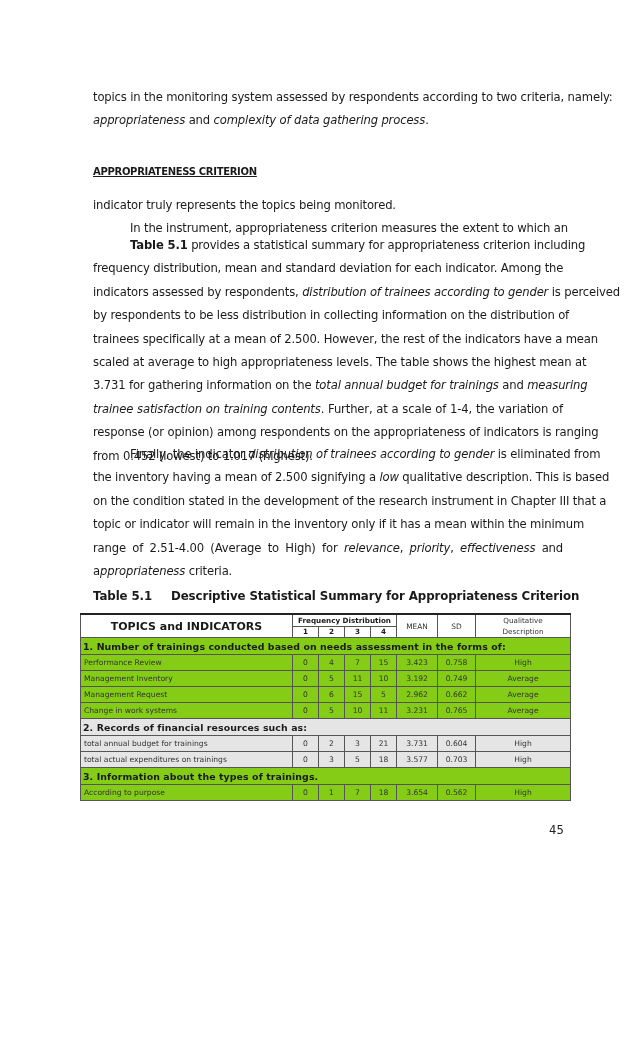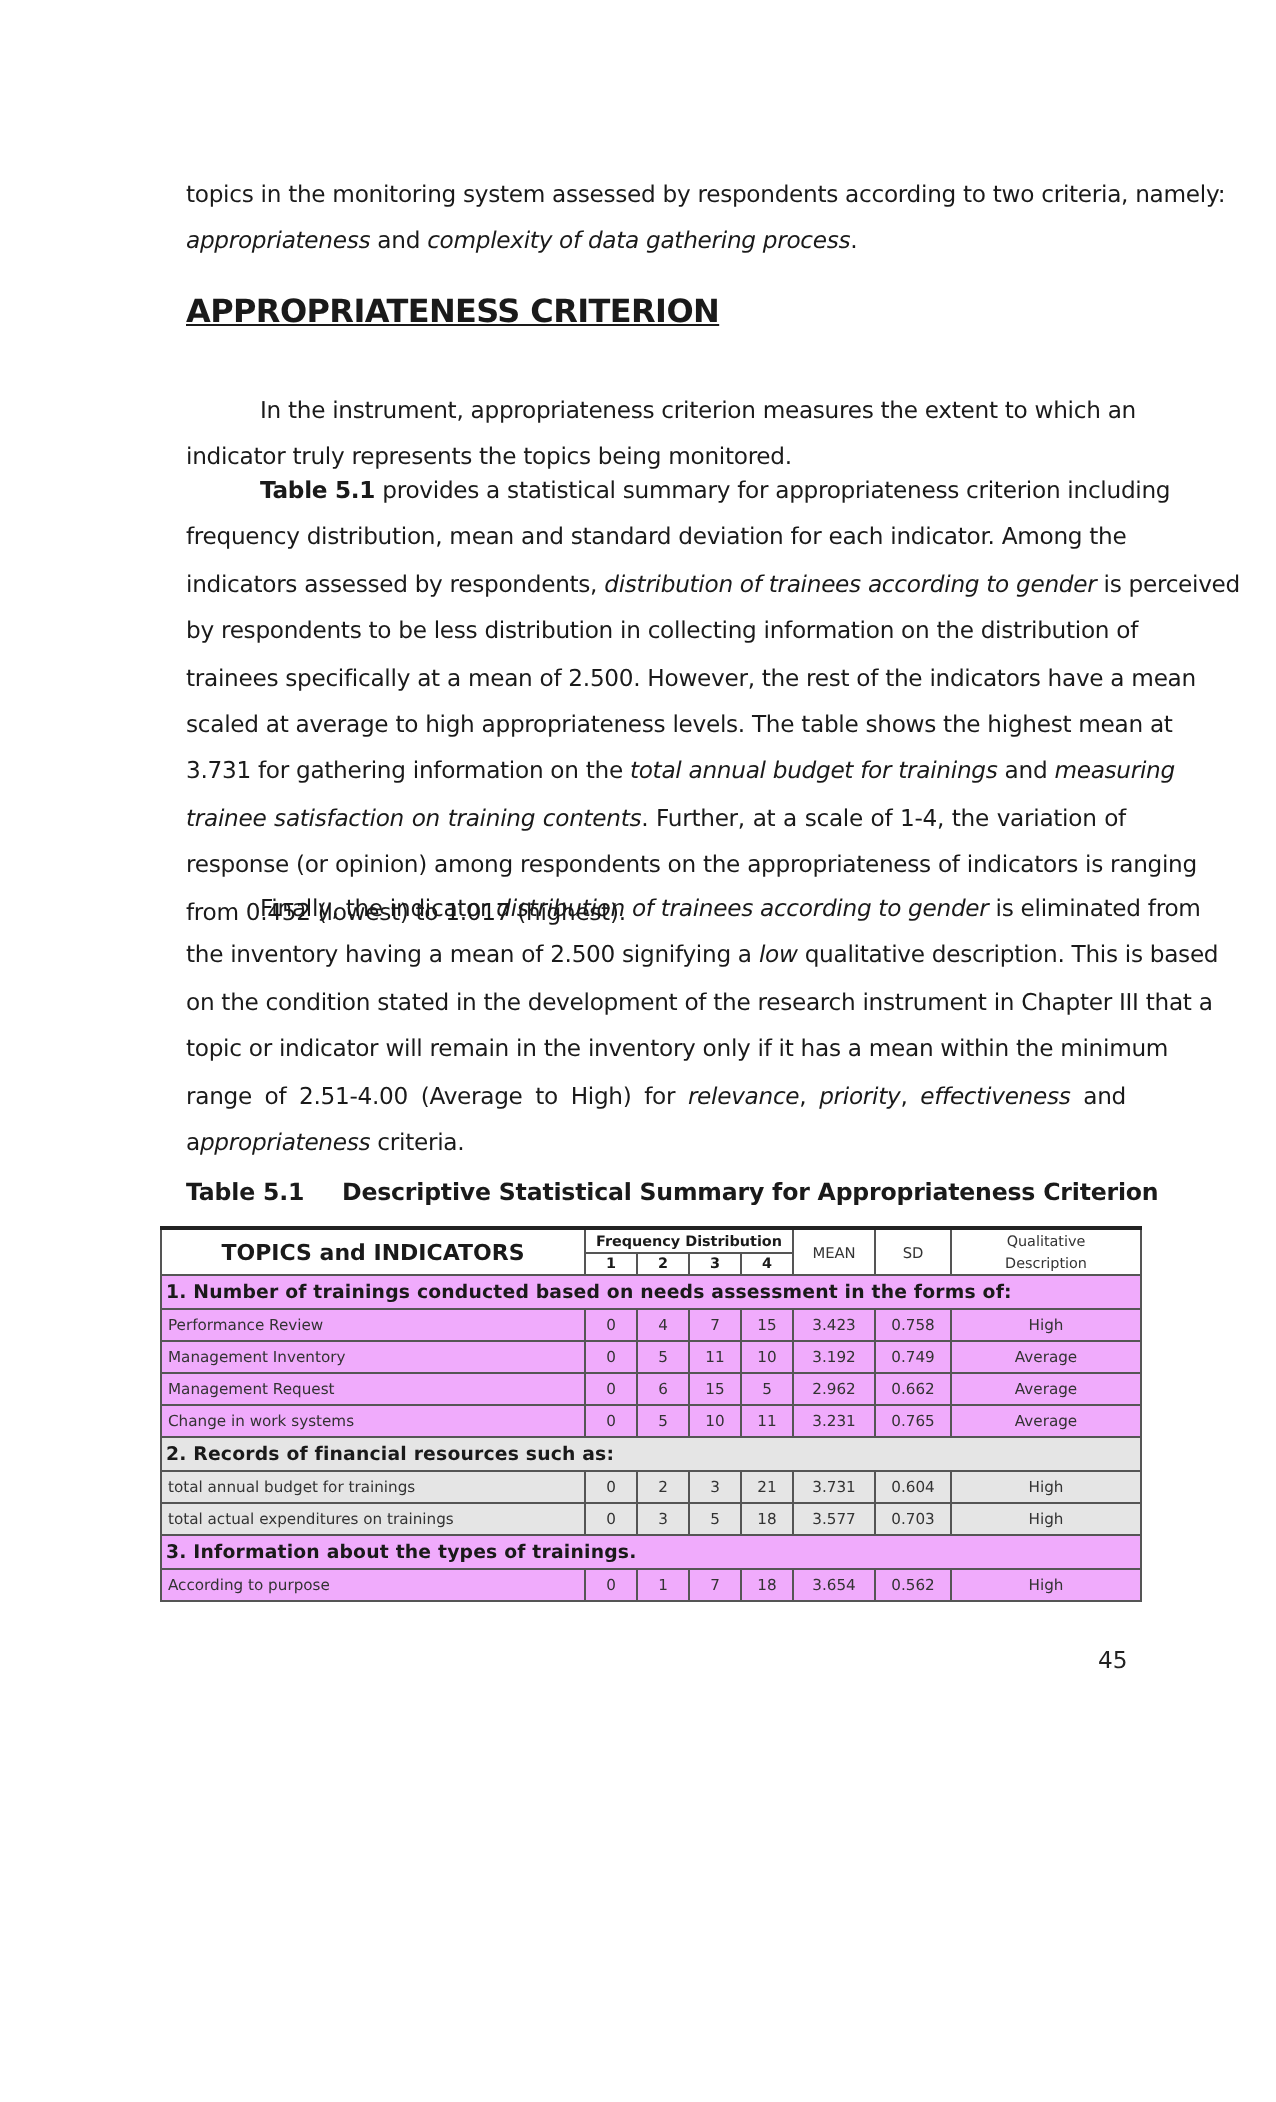--- a/index.html
+++ b/index.html
@@ -5,55 +5,55 @@
   html, body { margin: 0; padding: 0; background: #ffffff; }
   body { width: 638px; height: 1051px; position: relative; overflow: hidden;
          font-family: "DejaVu Sans", sans-serif; color: #1a1a1a; }
   .page { position: absolute; left: 0; top: 0; width: 638px; height: 867px; }
   .p { position: absolute; left: 93px; width: 470px; font-size: 11.6px; line-height: 23.4px;
        text-align: justify; letter-spacing: -0.15px; }
   .p .ln { display: block; text-align: justify; text-align-last: justify; white-space: nowrap; }
   .p .ln.last { text-align-last: left; }
   .indent { padding-left: 37px; }
   i { font-style: italic; }
-  .heading { position: absolute; left: 93px; top: 146px; font-size: 16px; font-weight: bold;
+  .heading { position: absolute; left: 93px; top: 166px; font-size: 10px; font-weight: bold;
              text-decoration: underline; letter-spacing: -0.3px; }
   .caption { position: absolute; left: 93px; top: 589px; font-size: 11.8px; font-weight: bold;
              letter-spacing: -0.1px; }
   .caption .num { display: inline-block; width: 78px; }
   table.tbl { position: absolute; left: 80px; top: 613px; width: 490px; border-collapse: collapse;
               font-size: 7.6px; table-layout: fixed; border-top: 2px solid #222; border-bottom: 1px solid #444; }
   table.tbl td, table.tbl th { border: 1px solid #555; padding: 0 3px; height: 15px; white-space: nowrap; overflow: hidden; }
   table.tbl th { font-weight: bold; }
   .hdr-topics { font-size: 11px; text-align: center; font-weight: bold; }
   .hdr-small { font-size: 7.2px; text-align: center; font-weight: bold; height: 10px !important; }
   .hdr-norm { font-weight: normal !important; font-size: 7.4px; text-align: center; color: #333; }
   .hdr-qual { font-weight: normal !important; font-size: 7.2px; text-align: center; line-height: 11px; color: #333; }
   tr.section td { font-size: 9.4px; font-weight: bold; height: 16px; padding-left: 2px; letter-spacing: 0.1px; }
-  tr.gray td { background: #f0abfc; }
+  tr.gray td { background: #84cc16; }
   tr.white td { background: #e5e5e5; }
   td.c { text-align: center; color: #333; }
   td.lab { color: #333; }
   .pagenum { position: absolute; left: 549px; top: 823px; font-size: 11.6px; color: #222; }
 </style>
 </head>
 <body>
 
 <div class="page">
 
   <div class="p" style="top:86px;">
     <span class="ln">topics in the monitoring system assessed by respondents according to two criteria, namely:</span>
     <span class="ln last"><i>appropriateness</i><span> and </span><i>complexity of data gathering process</i><span>.</span></span>
   </div>
 
   <div class="heading">APPROPRIATENESS CRITERION</div>
 
   <div class="p" style="top:194px;">
+    <span class="ln last">indicator truly represents the topics being monitored.</span>
     <span class="ln indent">In the instrument, appropriateness criterion measures the extent to which an</span>
-    <span class="ln last">indicator truly represents the topics being monitored.</span>
   </div>
 
   <div class="p" style="top:234px;">
     <span class="ln indent"><b>Table 5.1</b><span> provides a statistical summary for appropriateness criterion including</span></span>
     <span class="ln">frequency distribution, mean and standard deviation for each indicator.  Among the</span>
     <span class="ln"><span>indicators assessed by respondents, </span><i>distribution of trainees according to gender</i><span> is perceived</span></span>
     <span class="ln">by respondents to be less distribution in collecting information on the distribution of</span>
     <span class="ln">trainees specifically at a mean of 2.500. However, the rest of the indicators have a mean</span>
     <span class="ln">scaled at average to high appropriateness levels. The table shows the highest mean at</span>
     <span class="ln"><span>3.731 for gathering information on the </span><i>total annual budget for trainings</i><span> and </span><i>measuring</i></span>

